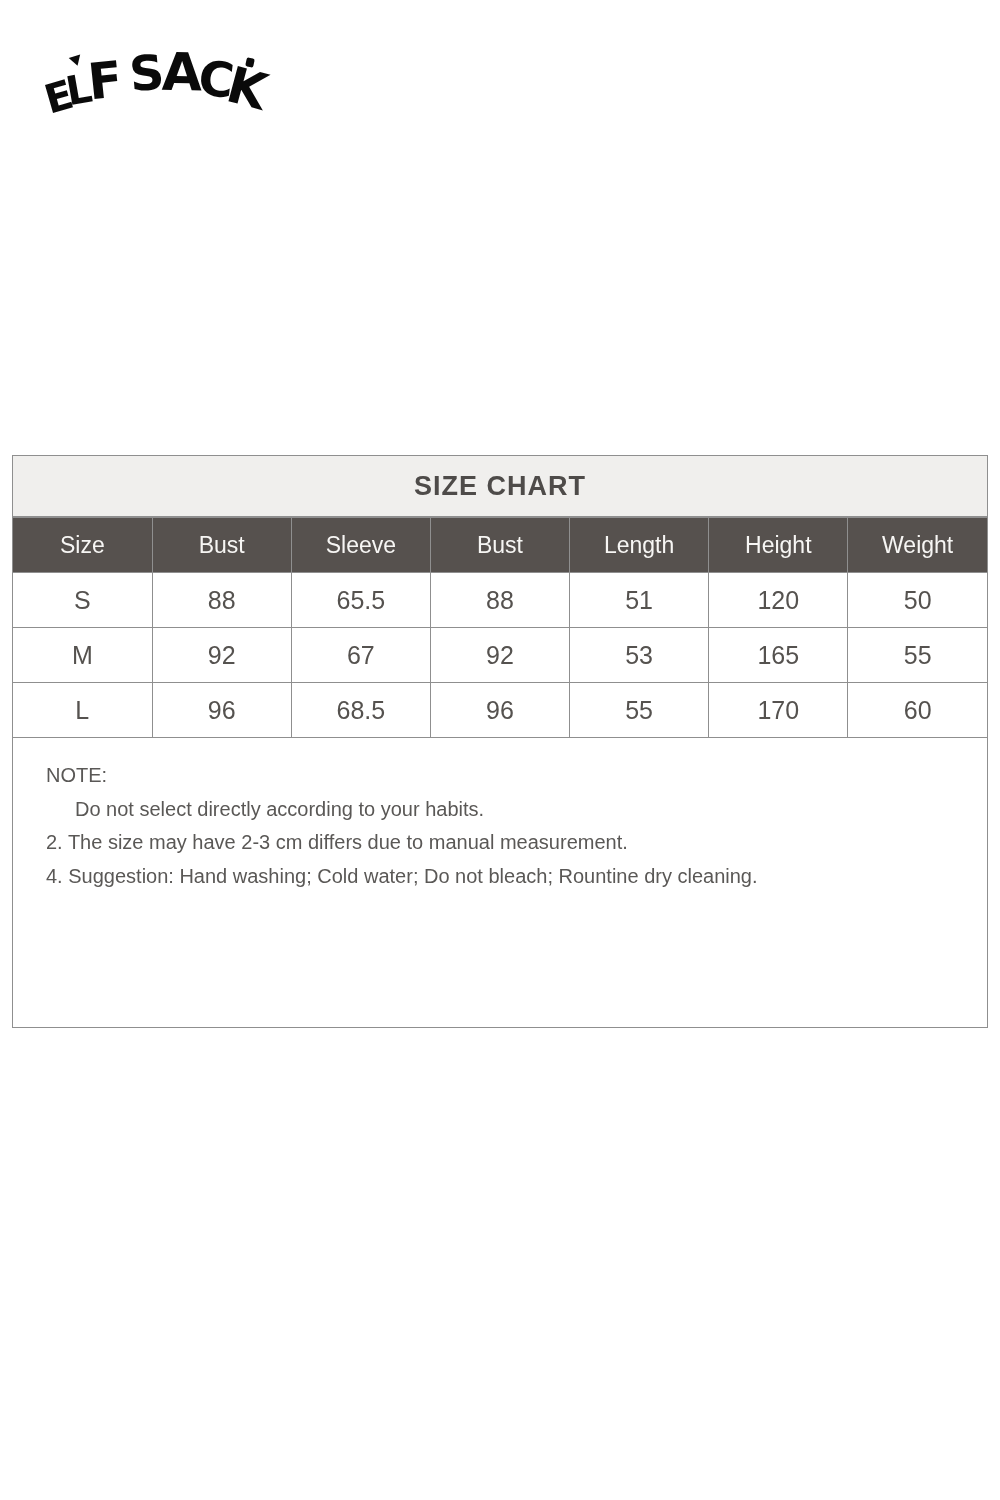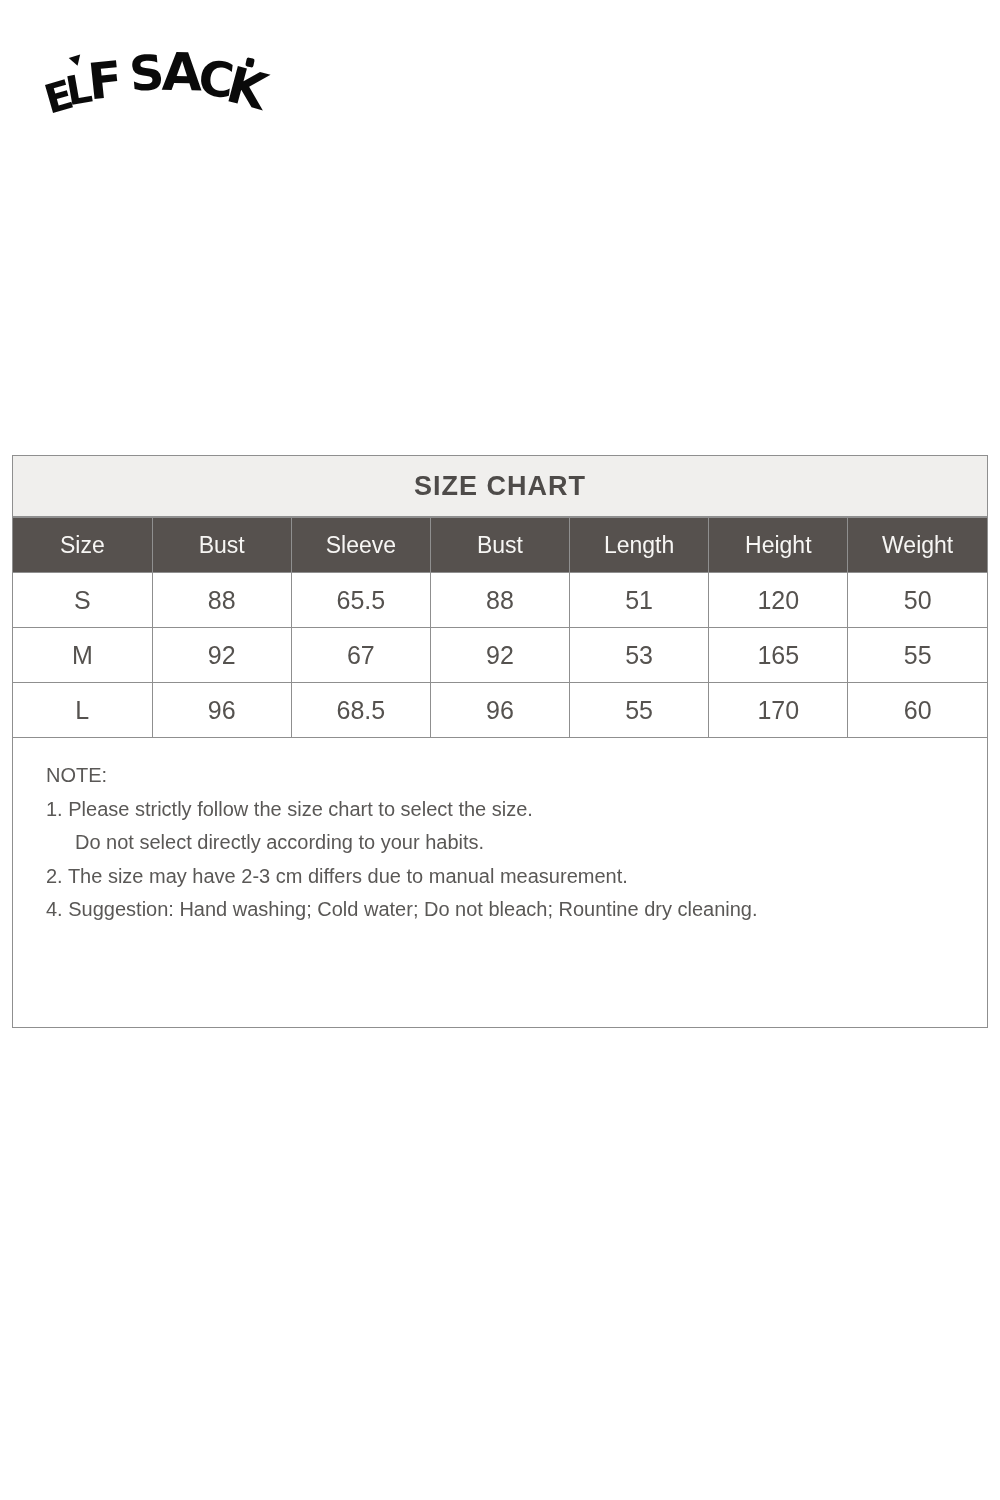--- a/index.html
+++ b/index.html
@@ -160,18 +160,17 @@
         <td>96</td>
         <td>55</td>
         <td>170</td>
         <td>60</td>
       </tr>
     </tbody>
   </table>
 
   <div class="notes">
     <div>NOTE:</div>
-    <div>1. Please strictly follow the size chart to select the size.</div>
     <div class="indent">Do not select directly according to your habits.</div>
     <div>2. The size may have 2-3 cm differs due to manual measurement.</div>
     <div>4. Suggestion: Hand washing; Cold water; Do not bleach; Rountine dry cleaning.</div>
   </div>
 </div>
 
 </body></html>

